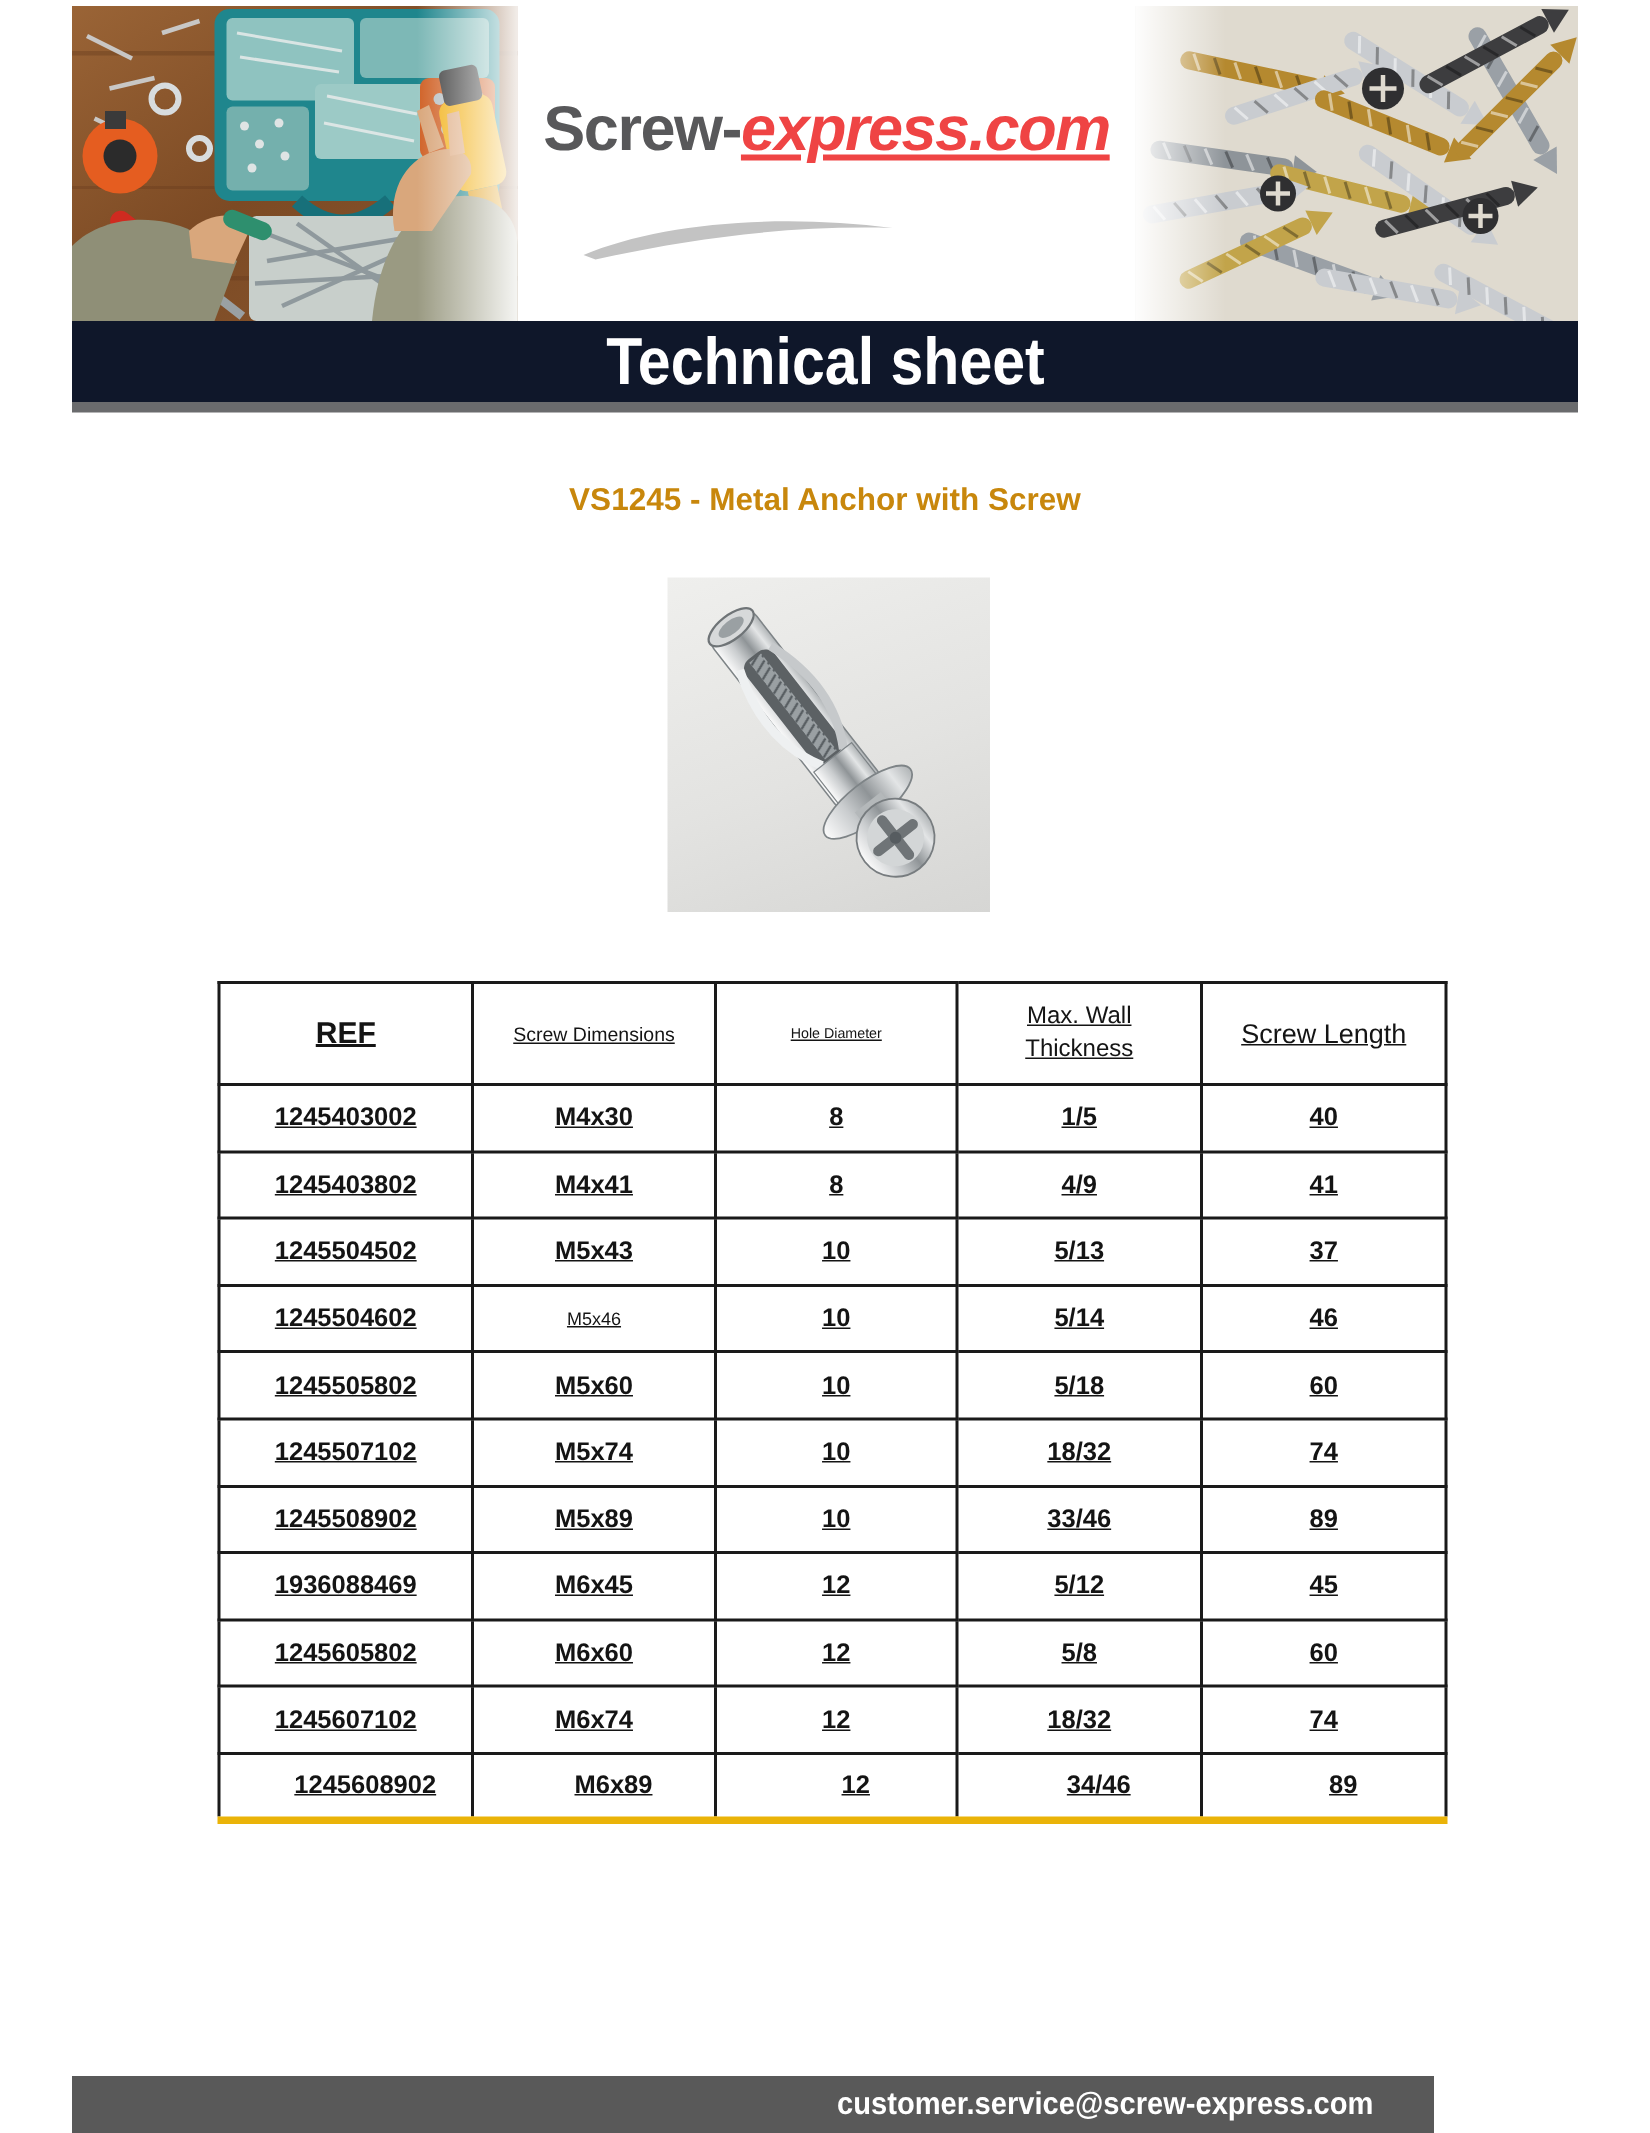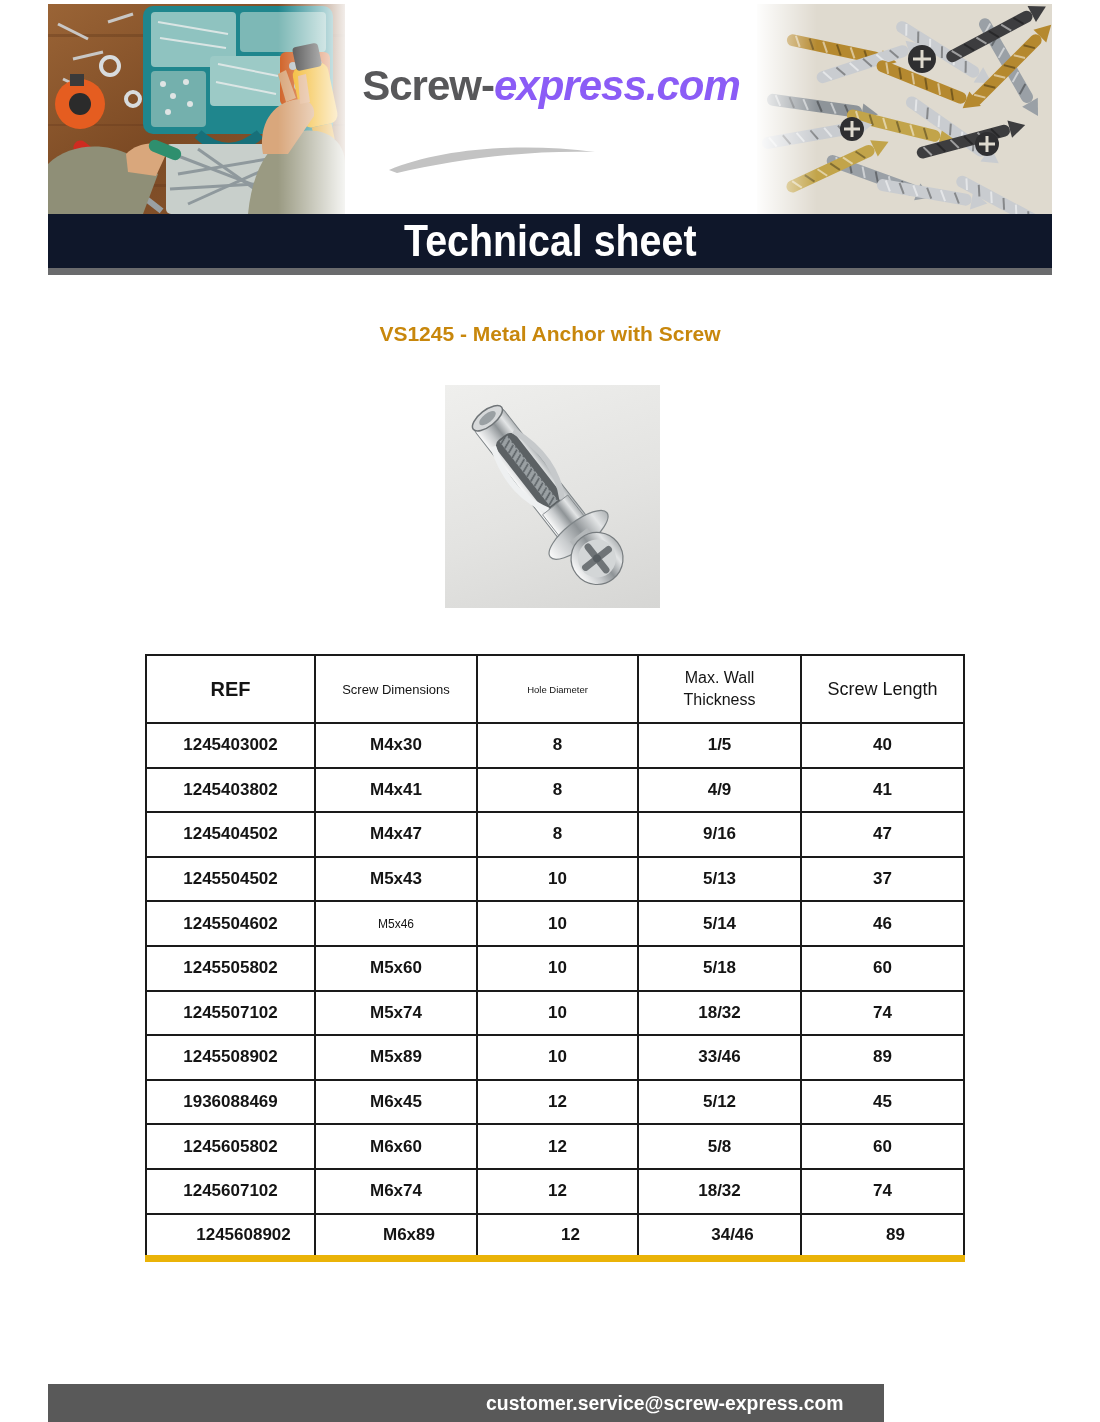--- a/index.html
+++ b/index.html
@@ -10,21 +10,21 @@
   
   .photo { position:absolute; top:4px; height:210px; overflow:hidden; }
   .photo-left  { left:48px;  width:297px; }
   .photo-right { left:757px; width:295px; }
   .photo svg { display:block; }
 
   
   .logo-wrap { position:absolute; left:345px; top:62px; width:412px; height:130px; text-align:center; }
   .logo-text { font-size:42px; font-weight:700; letter-spacing:-1px; white-space:nowrap; }
   .logo-gray   { color:#58585a; }
-  .logo-orange { color:#8b5cf6; font-style:italic; }
+  .logo-orange { color:#ef4444; font-style:italic;text-decoration:underline; }
   .logo-swoosh { position:absolute; left:38px; top:78px; }
 
   
   .banner { position:absolute; left:48px; top:214px; width:1004px; height:54px; background:#0f172a;
             display:flex; align-items:center; justify-content:center; }
   .banner-title { color:#ffffff; font-size:41px; font-weight:700; letter-spacing:0px; transform:scale(.96,1.08); }
   .banner-rule { position:absolute; left:48px; top:268px; width:1004px; height:7px; background:#6a6b6d; }
 
   
   .product-title { position:absolute; left:0; top:322px; width:1100px; text-align:center;
@@ -35,31 +35,31 @@
                  background:linear-gradient(160deg,#efefed 0%,#e3e3e1 55%,#d6d6d4 100%); }
   .product-img svg { display:block; }
 
   
   .spec-table { position:absolute; left:145px; top:654px; width:818px;
                 border-collapse:collapse; table-layout:fixed; color:#141414; }
   .spec-table th, .spec-table td { border:2px solid #1a1a1a; text-align:center; vertical-align:middle;
                 padding:0 14px; background:#fff; }
   .spec-table tr.hdr th { height:68px; }
   .spec-table td { height:44.6px; font-size:17px; font-weight:700; letter-spacing:0; }
-  .spec-table { border-bottom:7px solid #eab308; }
+  .spec-table { border-bottom:5px solid #eab308;text-decoration:underline; }
   .spec-table tr:last-child td { border-bottom-width:4px;padding-left:40px; }
   .th-ref  { font-size:20px; font-weight:700; }
   .th-dim  { font-size:13px; font-weight:500; }
   .th-hole { font-size:9.5px; font-weight:500; }
   .th-wall { font-size:16px; font-weight:400; line-height:1.4; }
   .th-len  { font-size:18px; font-weight:400; }
   .cell-small { font-size:12px !important; font-weight:400 !important;margin-top:36px; }
 
   
-  .footer-bar { position:absolute; left:48px; top:1384px; width:836px; height:38px; background:#595959;
+  .footer-bar { position:absolute; left:48px; top:1384px; width:908px; height:38px; background:#595959;
                 display:flex; align-items:center; justify-content:flex-end; padding-right:40px; }
   .footer-email { color:#ffffff; font-size:20px; font-weight:700; letter-spacing:0; transform:scale(.97,1.05); transform-origin:right center; }
 </style>
 </head>
 <body>
 
 <div class="page">
 
   <div class="photo photo-left">
     <svg width="297" height="210" viewBox="0 0 297 210">
@@ -295,27 +295,20 @@
           <td>40</td>
         </tr>
         <tr>
           <td>1245403802</td>
           <td>M4x41</td>
           <td>8</td>
           <td>4/9</td>
           <td>41</td>
         </tr>
         <tr>
-          <td>1245404502</td>
-          <td>M4x47</td>
-          <td>8</td>
-          <td>9/16</td>
-          <td>47</td>
-        </tr>
-        <tr>
           <td>1245504502</td>
           <td>M5x43</td>
           <td>10</td>
           <td>5/13</td>
           <td>37</td>
         </tr>
         <tr>
           <td>1245504602</td>
           <td class="cell-small">M5x46</td>
           <td>10</td>

